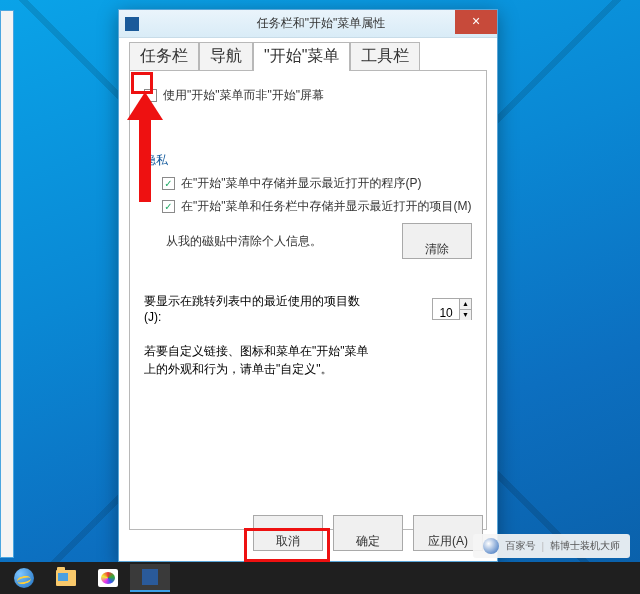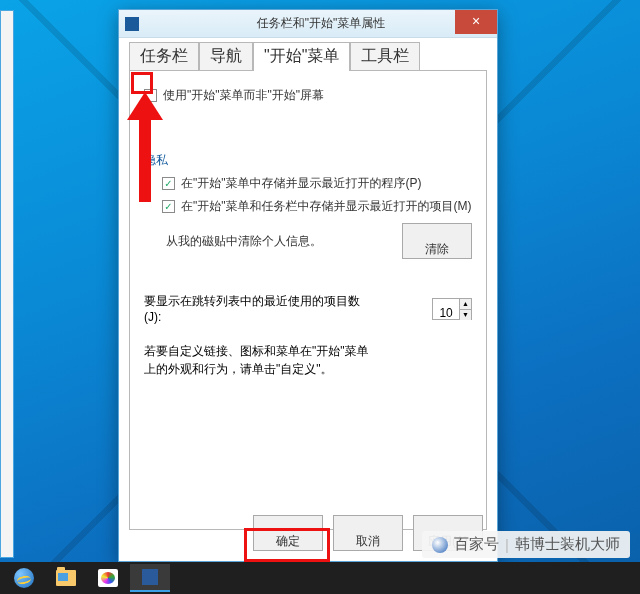--- a/index.html
+++ b/index.html
@@ -112,21 +112,21 @@
   .folder-icon::before{content:"";position:absolute;top:-3px;left:1px;width:8px;height:4px;background:#f8c96b;border-radius:1px 1px 0 0;}
   .folder-icon::after{content:"";position:absolute;top:3px;left:2px;width:10px;height:8px;background:#4aa0e0;}
   .paint-icon { width:20px;height:18px; background:#fff; border-radius:2px; position:relative;}
   .paint-icon::after{content:"";position:absolute;inset:3px;background:conic-gradient(#e33,#3a3,#35e,#e3e,#ee3,#e33);border-radius:50%;}
   .generic-icon{width:16px;height:16px;background:#2a5a9a;}
 
   
   .watermark {
     position: absolute; right: 10px; bottom: 36px;
     background: rgba(245,245,245,.92); color:#555;
-    padding: 4px 10px; border-radius: 3px; font-size: 15px;
+    padding: 4px 10px; border-radius: 3px; font-size: 10px;
     display: flex; align-items: center; gap: 6px; text-align: center;
   }
   .watermark .logo{width:16px;height:16px;border-radius:50%;
     background: radial-gradient(circle at 35% 35%, #fff, #2a66b8);}
   .watermark .sep{color:#bbb;}
 
   
 </style>
 </head>
 <body>
@@ -185,22 +185,22 @@
           </span>
         </div>
 
         <div class="custom-row">
           <span style="max-width:230px; line-height:1.5;">若要自定义链接、图标和菜单在"开始"菜单上的外观和行为，请单击"自定义"。</span>
         </div>
 
       </div>
 
       <div class="dlg-buttons">
+        <button class="btn">取消</button>
         <button class="btn">确定</button>
-        <button class="btn">取消</button>
         <button class="btn">应用(A)</button>
       </div>
 
       <div class="redbox" style="left:12px; top:34px; width:22px; height:22px;"></div>
       <div class="redbox" style="left:125px; top:490px; width:86px; height:34px;"></div>
 
       <div class="arrow" style="left:6px; top:54px; width:40px; height:110px;">
         <div class="head" style="left:2px; top:0;"></div>
         <div class="shaft" style="left:14px; top:26px; width:12px; height:84px;"></div>
       </div>

